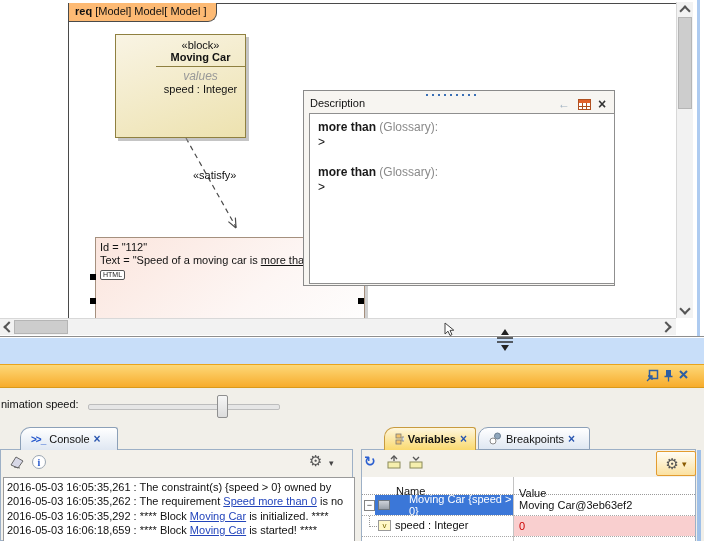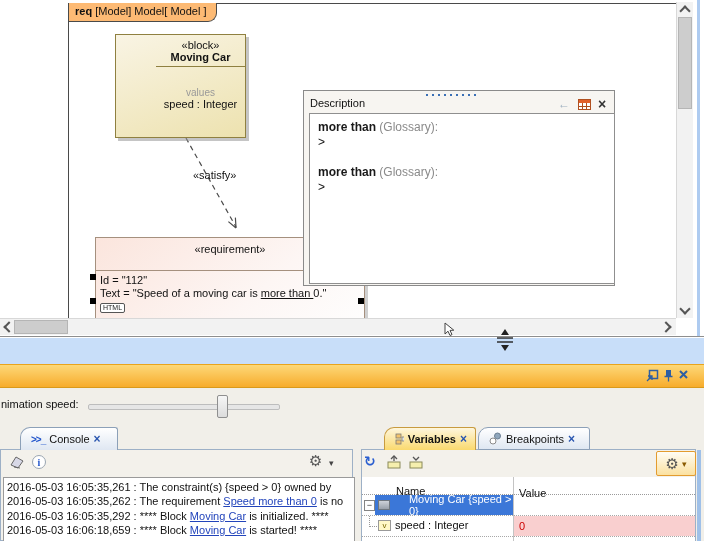--- a/index.html
+++ b/index.html
@@ -8,21 +8,21 @@
   .abs{position:absolute;}
 
   
   .frame-top{left:68px;top:3px;width:608px;height:1px;background:#4a4a4a;}
   .frame-left{left:68px;top:3px;width:1px;height:315px;background:#4a4a4a;}
   .frame-tab{left:68px;top:3px;height:17px;padding:1px 10px 0 6px;background:#fdba74;border:1px solid #4a4a4a;border-top:none;border-radius:0 0 9px 0;line-height:15px;white-space:nowrap;}
 
   
   .block{left:115px;top:34px;width:89px;height:102px;background:linear-gradient(160deg,#f9f4e4 0%,#ede2af 100%);border:1px solid #8f8040;box-shadow:3px 3px 0 rgba(150,150,150,.55);text-align:center;padding-left:40px;}
   .block-head{padding-top:4px;height:27px;border-bottom:1px solid #8f8040;}
-  .block-values-label{color:#999;font-size:10px;margin-top:20px;}
+  .block-values-label{color:#999;font-style:italic;font-size:12px;margin-top:2px;}
 
   
   .req{left:95px;top:237px;width:268px;height:93px;background:linear-gradient(140deg,#fbe5dd 0%,#fdf6f4 60%,#fefefe 100%);border:1px solid #a5907e;box-shadow:3px 3px 0 rgba(150,150,150,.45);}
   .req-head{height:27px;border-bottom:1px solid #a5907e;text-align:center;padding-top:5px;}
   .req-body{padding:3px 4px 0 4px;line-height:13px;}
   .u-link{text-decoration:underline;}
   .html-badge{display:inline-block;margin-top:2px;font-size:7px;border:1px solid #555;border-radius:2px;padding:0 2px;line-height:8px;color:#222;background:#fff;}
   .handle{width:6px;height:6px;background:#000;}
 
   
@@ -112,21 +112,20 @@
     <div class="abs block">
       <div class="block-head">
         <div>«block»</div>
         <div style="font-weight:bold;">Moving Car</div>
       </div>
       <div class="block-values-label">values</div>
       <div>speed : Integer</div>
     </div>
 
     <div class="abs req">
-      <div class="req-head">«requirement»</div>
       <div class="req-body">
         <div>Id = "112"</div>
         <div><span>Text = "Speed of a moving car is </span><span class="u-link">more than </span><span>0."</span></div>
         <span class="html-badge">HTML</span>
       </div>
     </div>
 
     <div class="abs handle" style="left:90px;top:274px;"></div>
     <div class="abs handle" style="left:90px;top:298px;"></div>
     <div class="abs handle" style="left:358px;top:298px;"></div>
@@ -274,20 +273,21 @@
           <span class="abs" style="left:157px;top:10px;">Value</span>
         </div>
         <div class="vt-col-div"></div>
 
         <div class="vt-row">
           <div class="toggle-box">−</div>
           <div class="sel-blue">
             <span class="obj-icon" style="margin-left:3px;"></span>
             <span>Moving Car {speed &gt; 0}</span>
           </div>
+          <div class="val-cell">Moving Car@3eb63ef2</div>
         </div>
 
         <div class="vt-row">
           <div class="tree-line"></div>
           <div class="v-icon">v</div>
           <span class="abs" style="left:33px;top:3px;">speed : Integer</span>
           <div class="pink-cell">0</div>
         </div>
       </div>
     </div>

